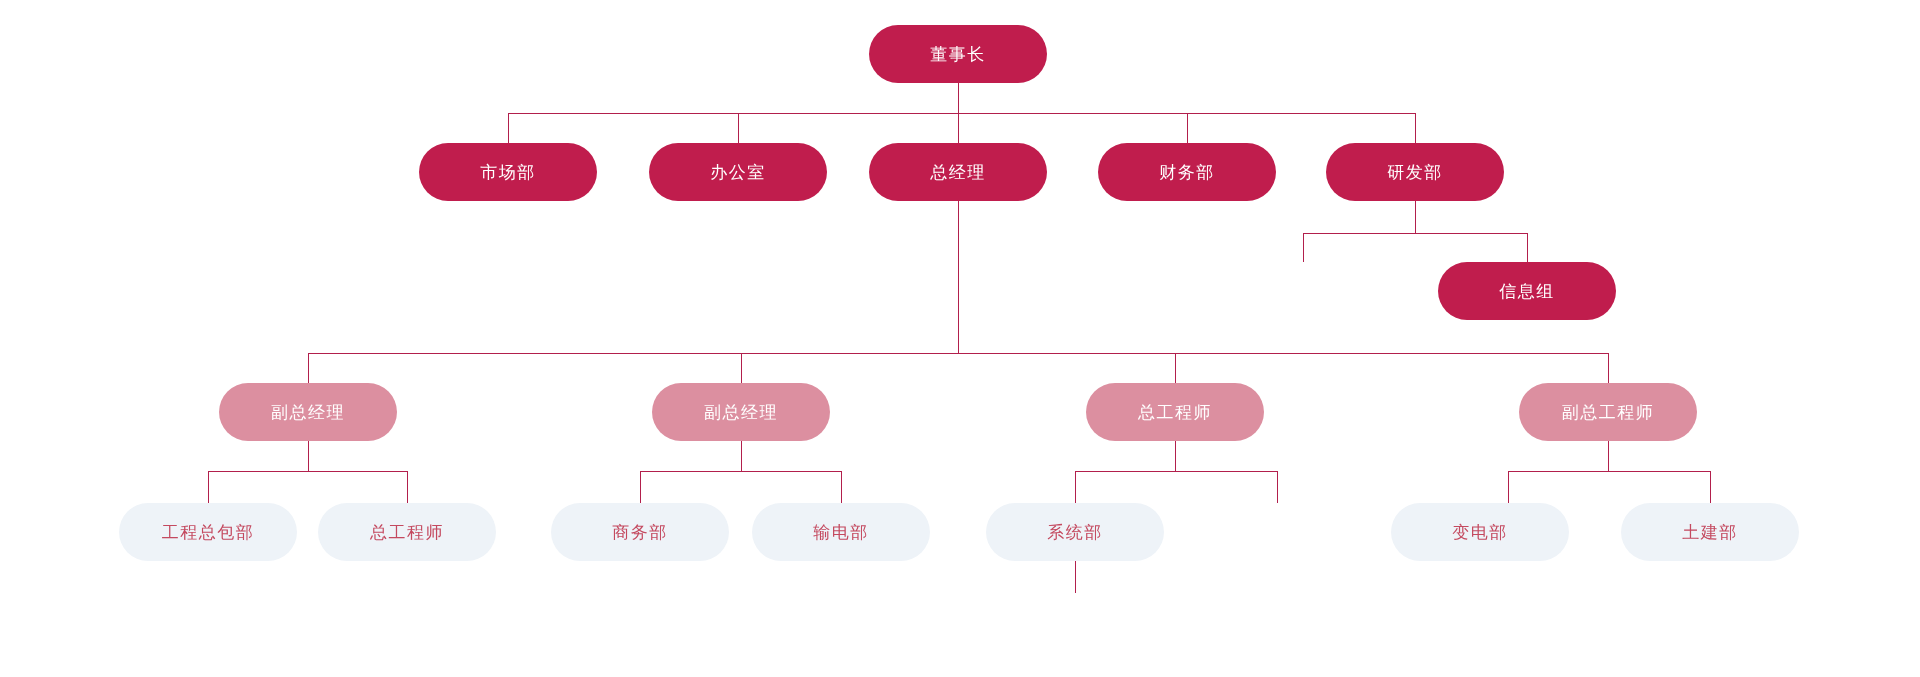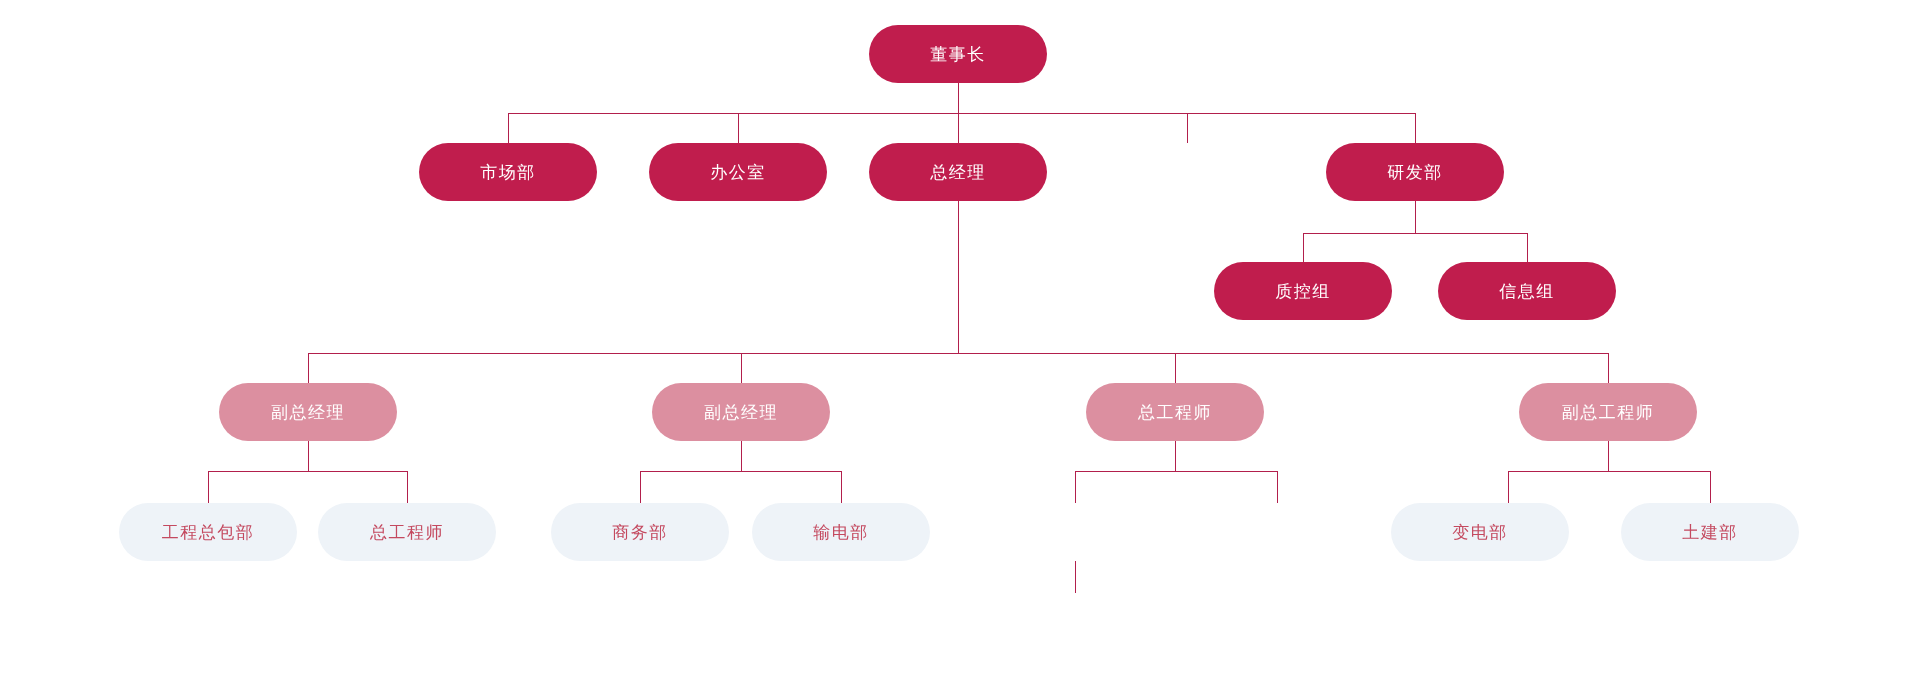--- a/index.html
+++ b/index.html
@@ -87,27 +87,27 @@
 
   <div class="node primary" style="left:419px;top:143px">
     <span>市场部</span>
   </div>
   <div class="node primary" style="left:649px;top:143px">
     <span>办公室</span>
   </div>
   <div class="node primary" style="left:869px;top:143px">
     <span>总经理</span>
   </div>
+  <div class="node primary" style="left:1098px;top:143px">
+    <span>财务部</span>
+  </div>
   <div class="node primary" style="left:1326px;top:143px">
     <span>研发部</span>
   </div>
 
-  <div class="node primary" style="left:1214px;top:262px">
-    <span>质控组</span>
-  </div>
   <div class="node primary" style="left:1438px;top:262px">
     <span>信息组</span>
   </div>
 
   <div class="node secondary" style="left:219px;top:383px">
     <span>副总经理</span>
   </div>
   <div class="node secondary" style="left:652px;top:383px">
     <span>副总经理</span>
   </div>
@@ -123,20 +123,23 @@
   </div>
   <div class="node leaf" style="left:318px;top:503px">
     <span>总工程师</span>
   </div>
   <div class="node leaf" style="left:551px;top:503px">
     <span>商务部</span>
   </div>
   <div class="node leaf" style="left:752px;top:503px">
     <span>输电部</span>
   </div>
+  <div class="node leaf" style="left:986px;top:503px">
+    <span>系统部</span>
+  </div>
   <div class="node leaf" style="left:1391px;top:503px">
     <span>变电部</span>
   </div>
   <div class="node leaf" style="left:1621px;top:503px">
     <span>土建部</span>
   </div>
 
 
 </div>
 

